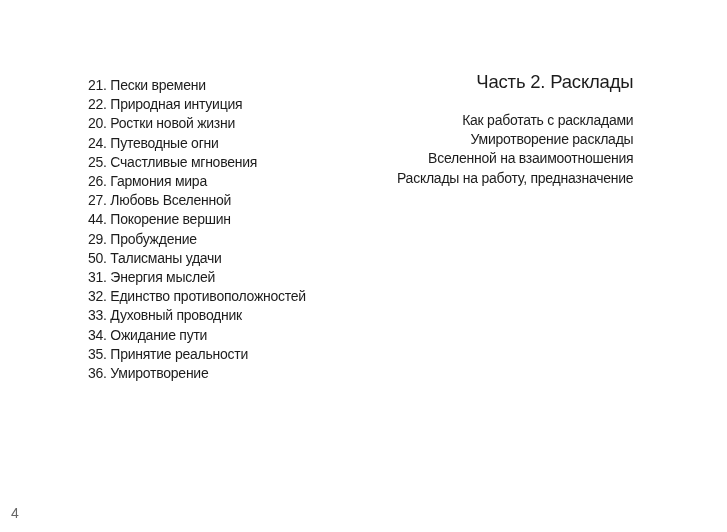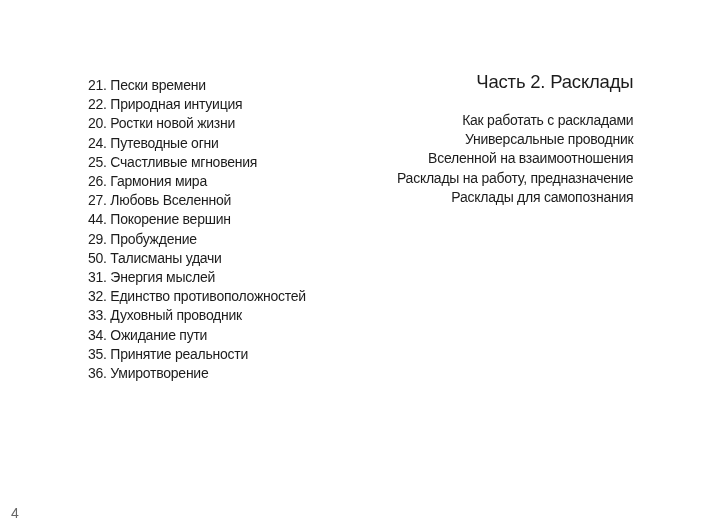--- a/index.html
+++ b/index.html
@@ -70,22 +70,21 @@
       <li>33. Духовный проводник</li>
       <li>34. Ожидание пути</li>
       <li>35. Принятие реальности</li>
       <li>36. Умиротворение</li>
     </ul>
 
   <div class="part-section">
     <h2 class="part-heading">Часть 2. Расклады</h2>
     <ul class="toc">
         <li>Как работать с раскладами</li>
-        <li>Универсальные проводник</li>
+        <li>Умиротворение расклады</li>
         <li>Вселенной на взаимоотношения</li>
         <li>Расклады на работу, предназначение</li>
-        <li>Расклады для самопознания</li>
       </ul>
   </div>
 
   <div class="page-number">4</div>
 
 </div>
 
 </body></html>

